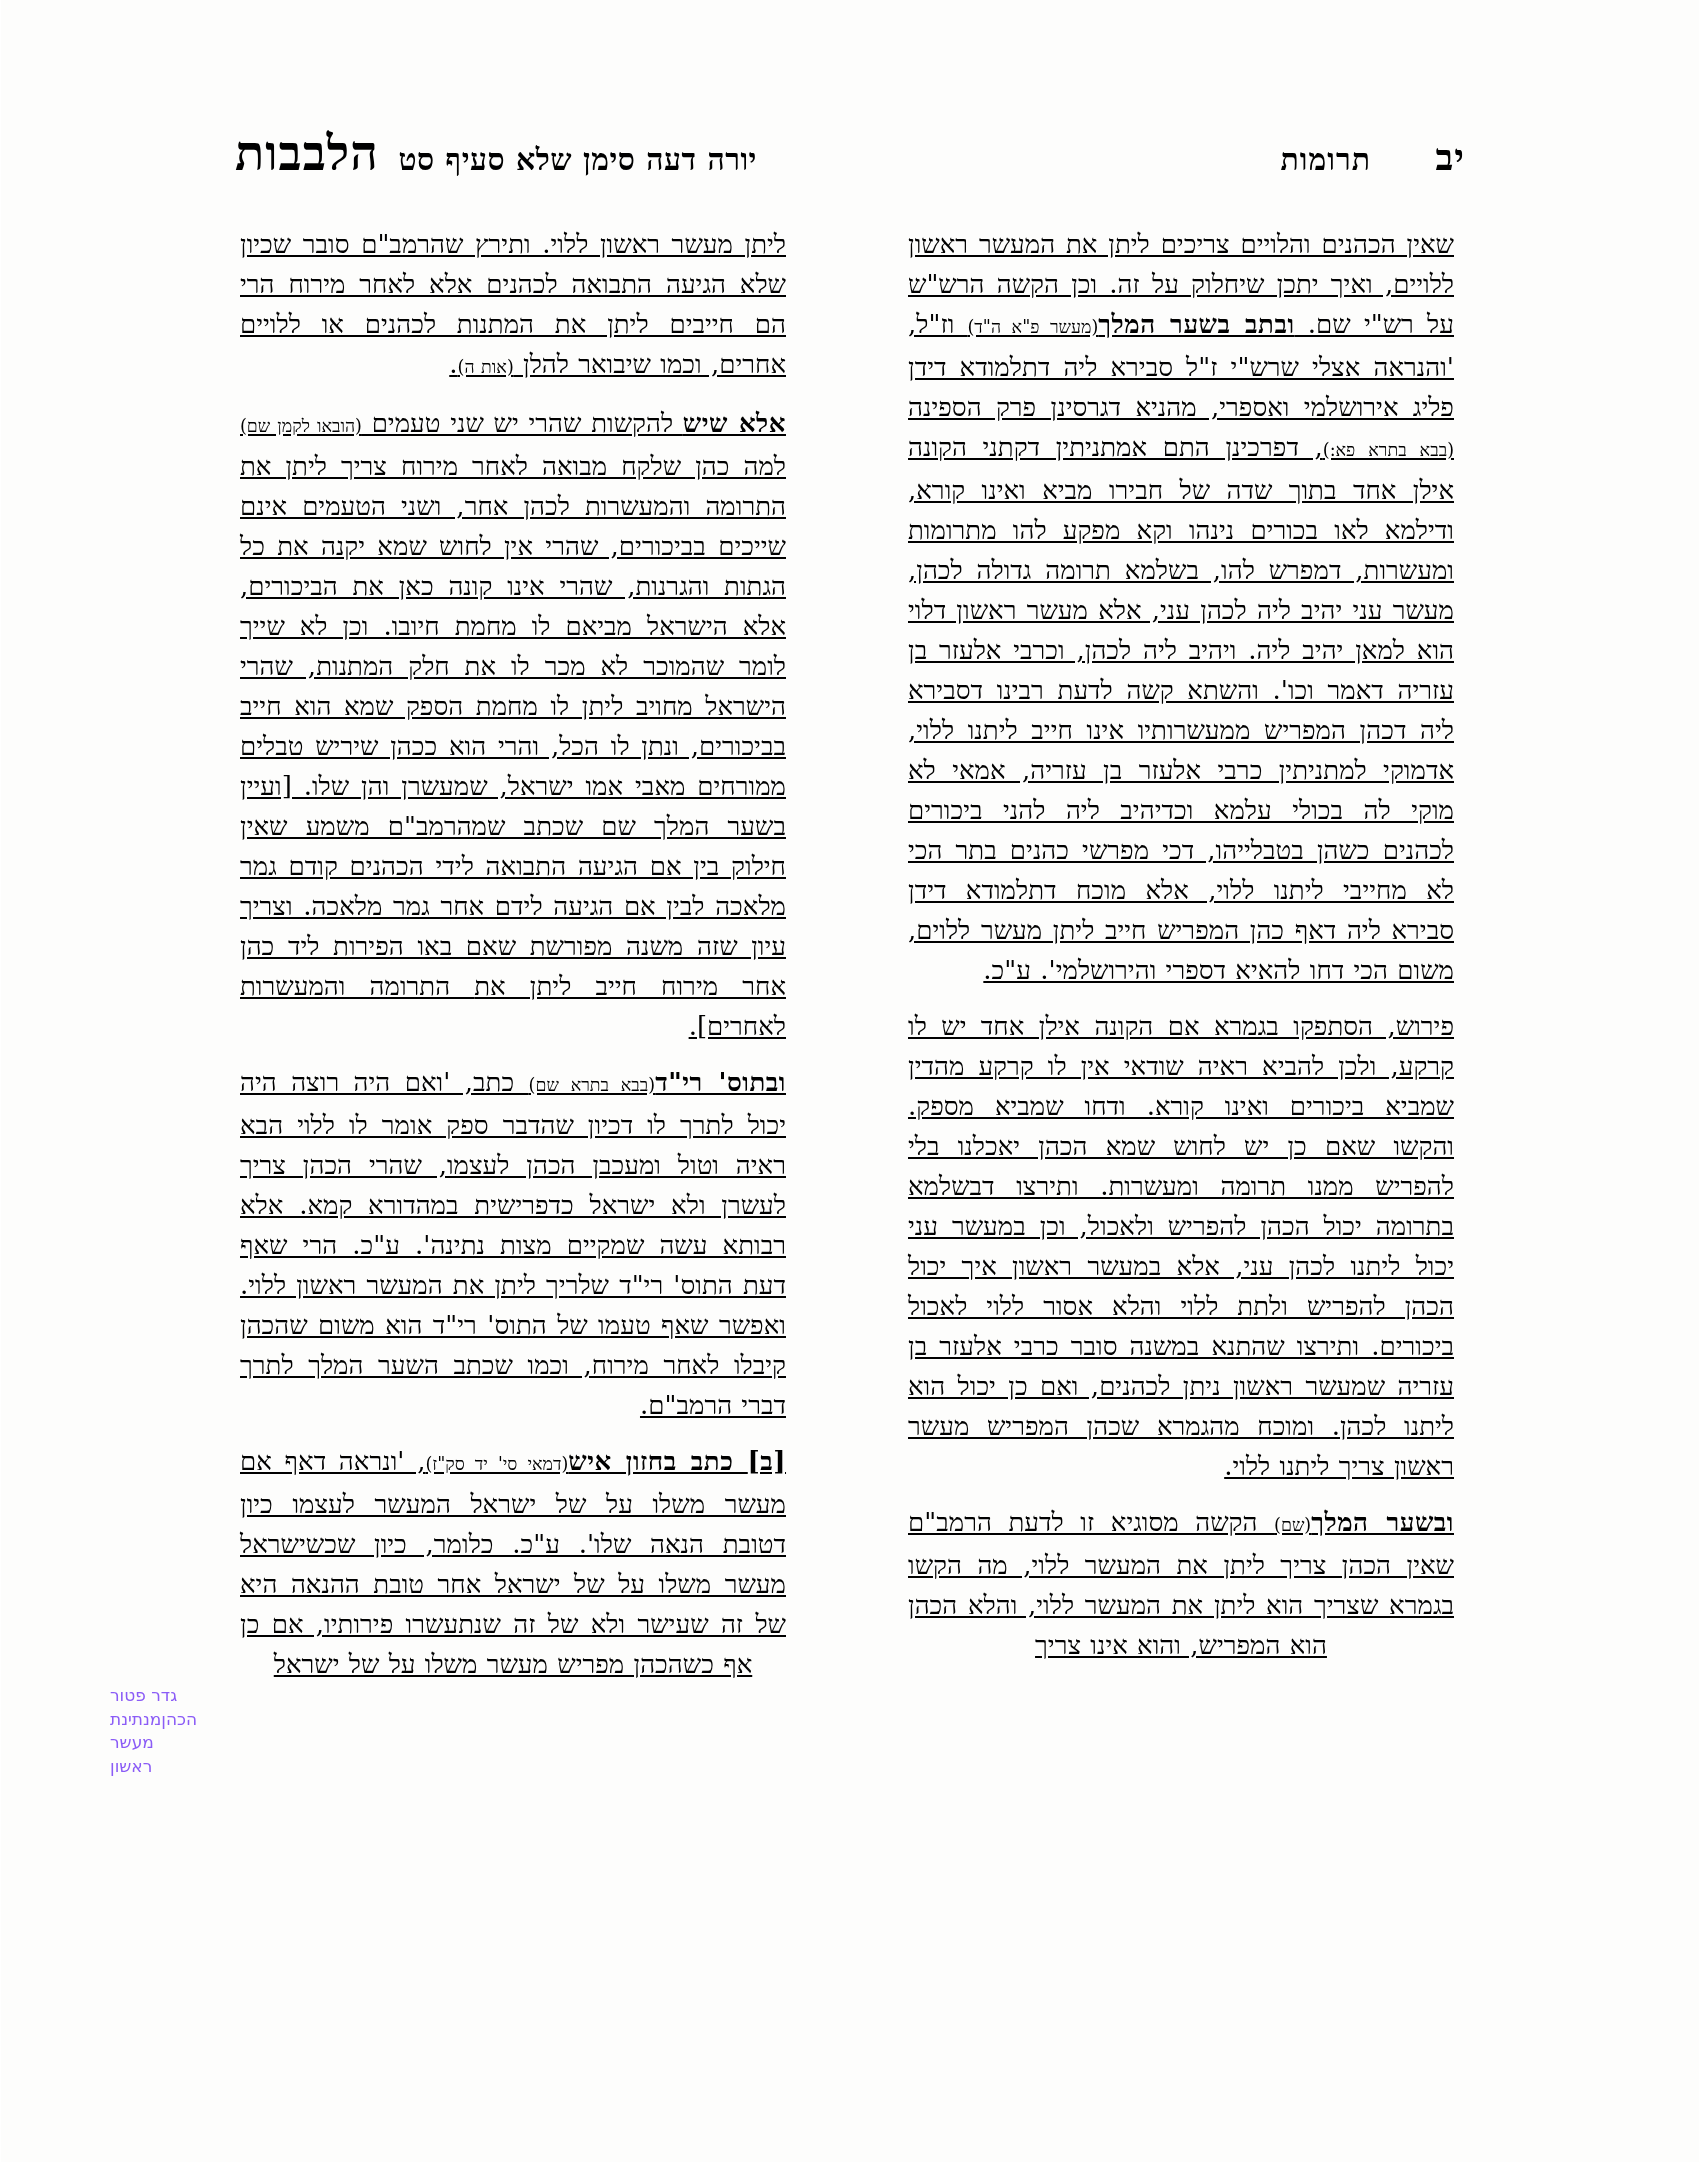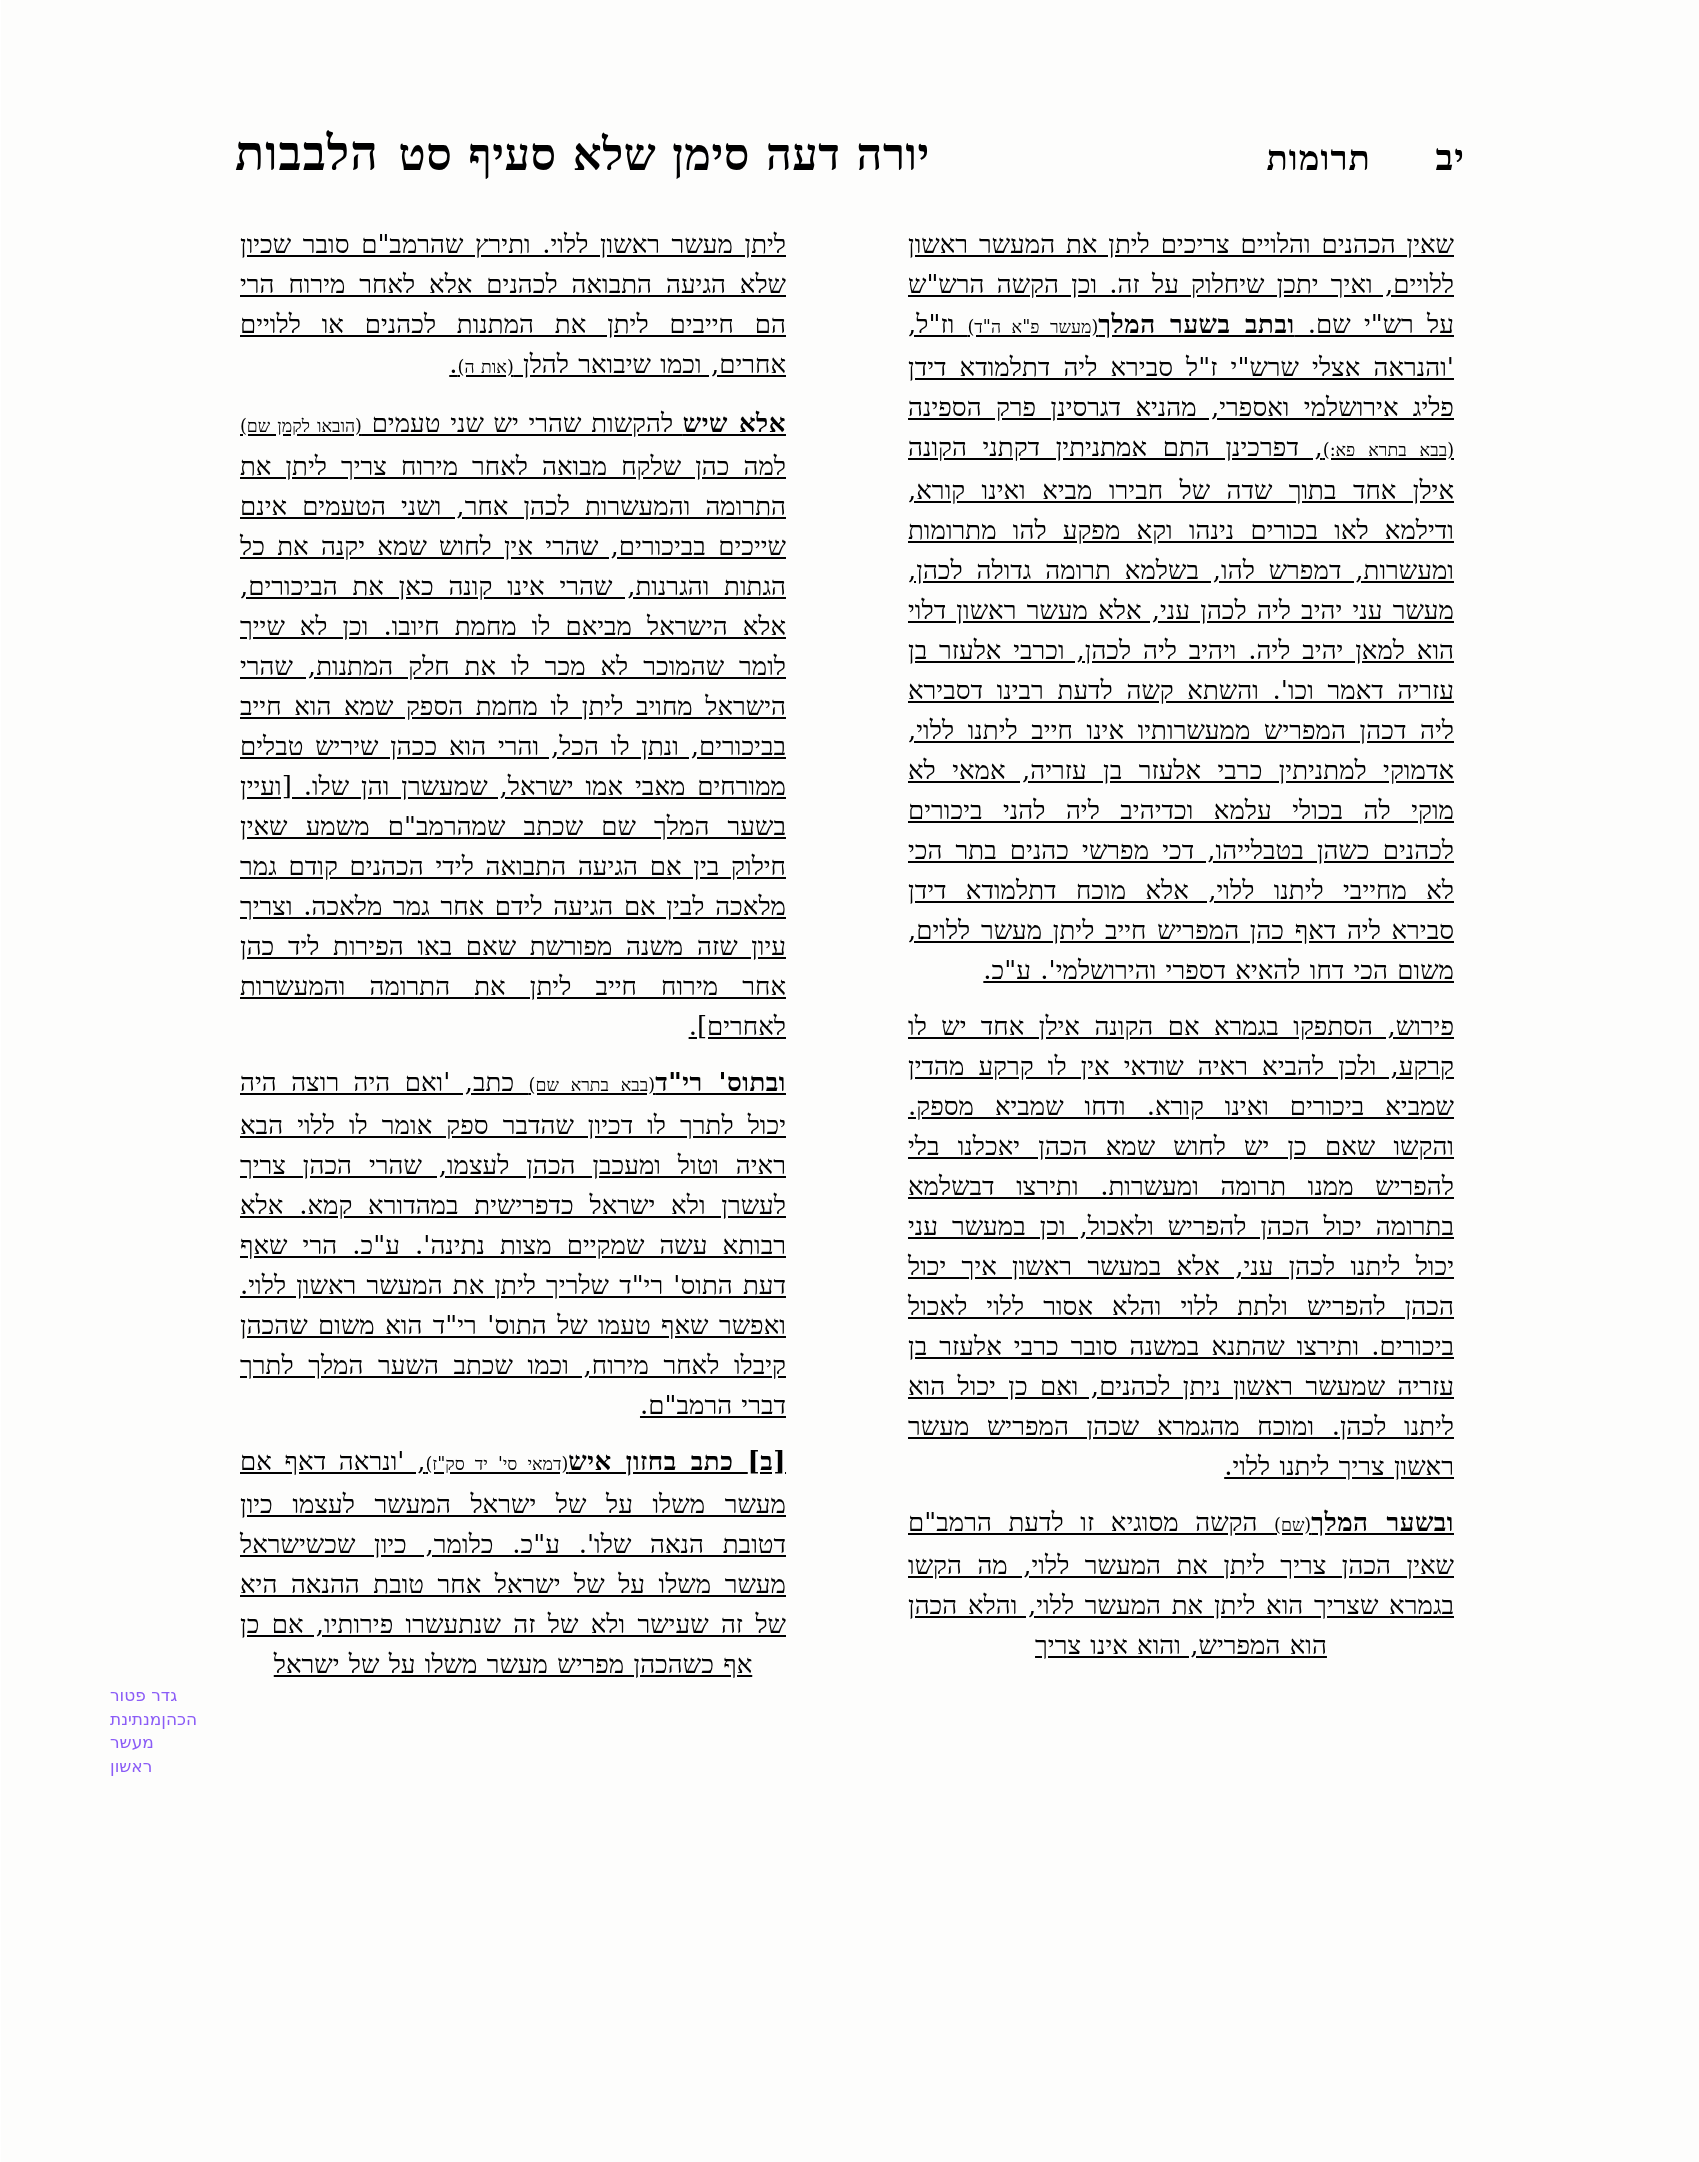--- a/index.html
+++ b/index.html
@@ -48,27 +48,27 @@
     flex: 1 1 auto;
     display: flex;
     flex-direction: row;
     align-items: baseline;
     justify-content: space-between;
     padding: 0 39px 0 9.8px;
   }
   .hdr-booktitle {
     font-family: "DejaVu Serif", serif;
     font-weight: 700;
-    font-size: 35px;
+    font-size: 30px;
     letter-spacing: 1px;
   }
   .hdr-siman {
     font-family: "DejaVu Serif", serif;
     font-weight: 700;
-    font-size: 45px;
+    font-size: 30px;
     letter-spacing: 0.5px;
   }
   .hdr-sectitle {
     font-family: "DejaVu Serif", serif;
     font-weight: 700;
     font-size: 48px;
     letter-spacing: 1px;
     flex: 0 0 auto;
     padding-right: 9.8px;
   }

